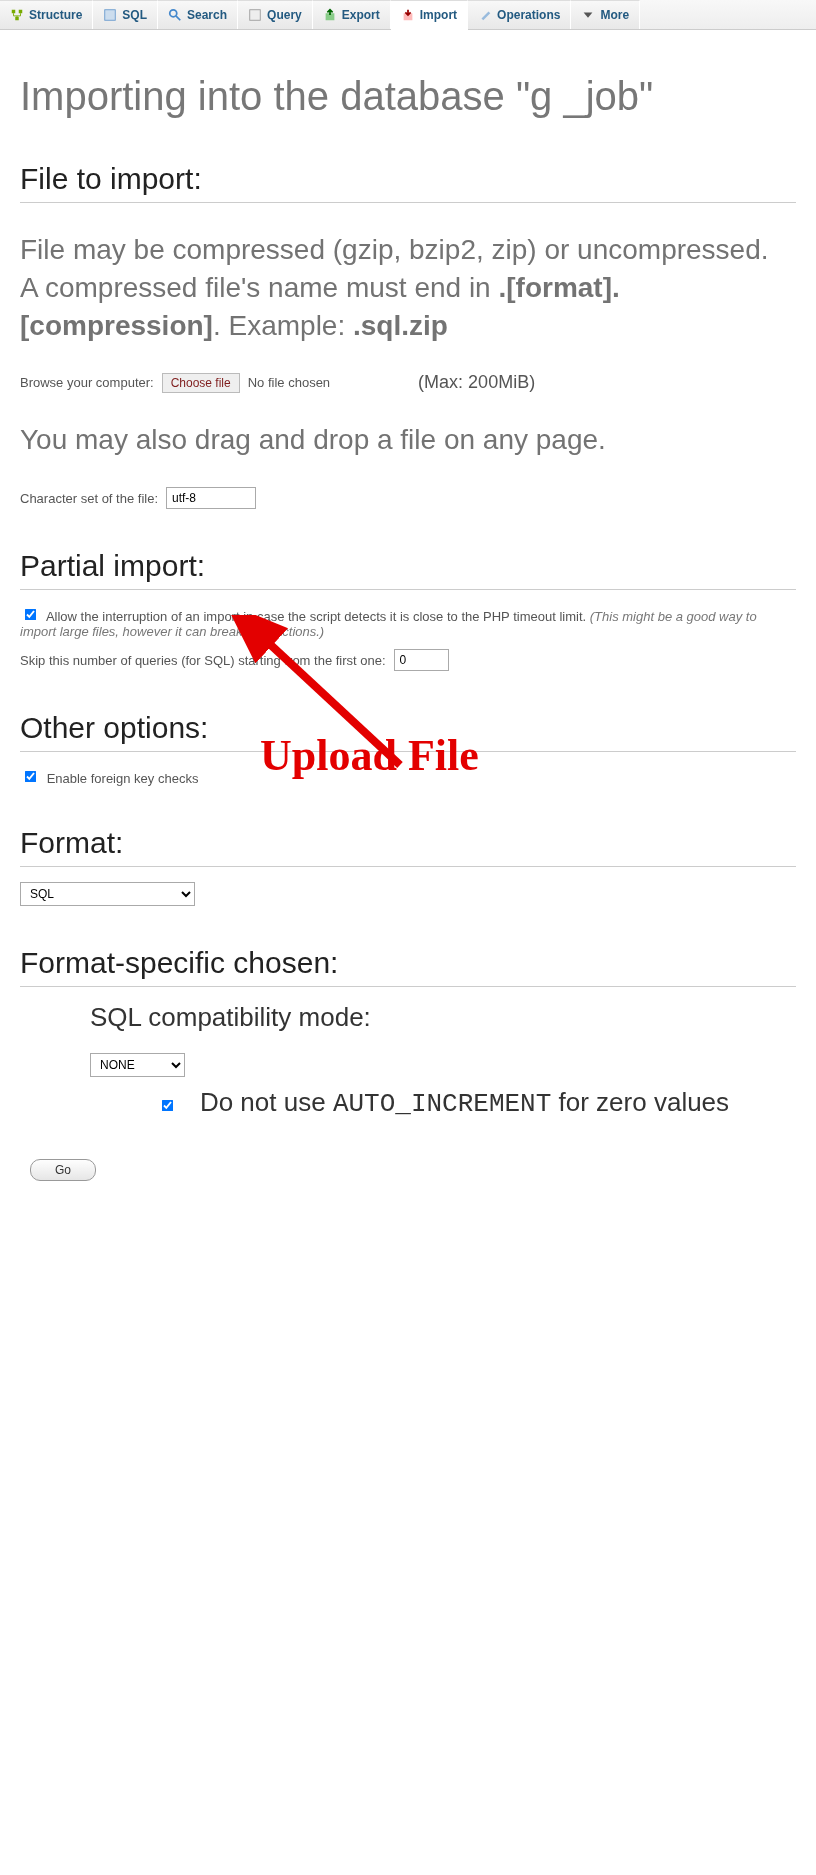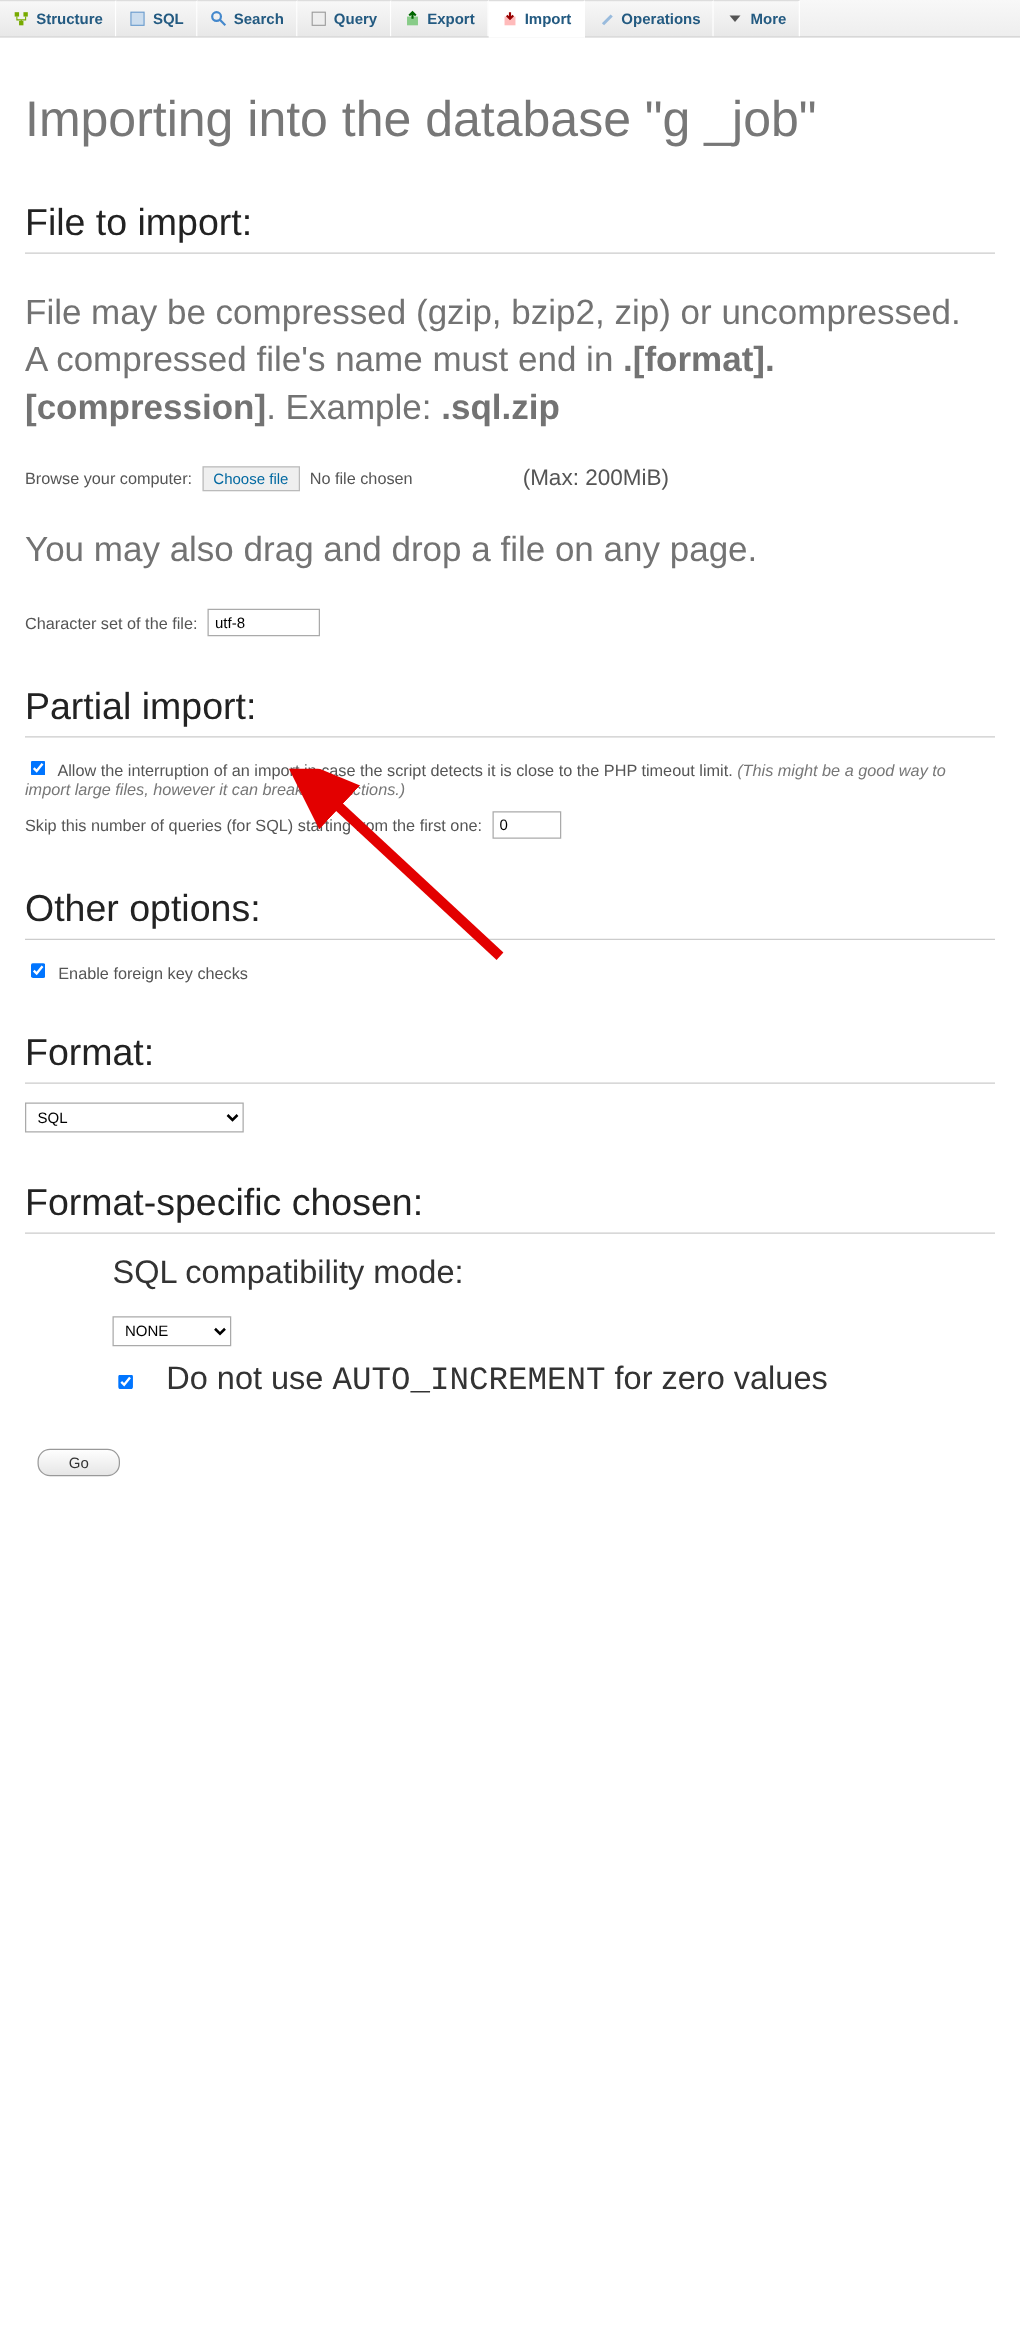--- a/index.html
+++ b/index.html
@@ -58,21 +58,21 @@
   }
   .body-lg strong { font-weight: 700; }
   .row { margin: 10px 0; font-size: 13px; color: #555; display:flex; align-items:center; gap:8px; flex-wrap:wrap;}
   .file-btn {
     display: inline-block;
     background: #efefef;
     border: 1px solid #bbb;
     padding: 2px 8px;
     font-size: 12px;
     cursor: pointer;
-    color:#0369a1;
+    color:#7f1d1d;
   }
   input[type="text"].small, select.small {
     font-size: 12px;
     padding: 3px 5px;
     border: 1px solid #aaa;
     background:#fff;
   }
   .utf { width: 90px; }
   .skipq { width: 55px; }
   .fmt { width: 175px; height:24px; }
@@ -82,21 +82,21 @@
   .sub-section { margin-left: 70px; }
   .sub-h {
     font-size: 26px;
     color: #333;
     margin: 10px 0 20px 0;
   }
   .noauto {
     font-size: 26px;
     color: #333;
     margin: 10px 0;
-    display:flex; align-items:flex-start; gap:20px;
+    display:flex; align-items:flex-start; gap:20px;justify-content:center;
   }
   .noauto .mono { font-family: "Courier New", monospace; }
   .go-btn {
     display:inline-block;
     margin: 30px 0 0 10px;
     background: linear-gradient(#fefefe,#e6e6e6);
     border: 1px solid #999;
     border-radius: 10px;
     padding: 3px 24px;
     font-size: 12px;
@@ -266,20 +266,21 @@
 </div>
 
 <svg class="annotation-arrow" style="left:230px; top:585px;" width="190" height="170">
   <defs>
         <marker id="ah1" markerWidth="10" markerHeight="10" refX="2" refY="3" orient="auto">
     <path d="M0,0 L0,6 L8,3 z" fill="#e30000"></path>
         </marker>
       </defs>
   <line x1="170" y1="150" x2="30" y2="20" stroke="#e30000" stroke-width="8" marker-end="url(#ah1)"></line>
 </svg>
+<div class="annotation-text" style="left:260px; top:700px;">Upload File</div>
 
 <svg class="annotation-arrow" style="left:40px; top:1400px;" width="120" height="130">
   <defs>
         <marker id="ah2" markerWidth="10" markerHeight="10" refX="2" refY="3" orient="auto">
     <path d="M0,0 L0,6 L8,3 z" fill="#e30000"></path>
         </marker>
       </defs>
   <line x1="100" y1="10" x2="25" y2="110" stroke="#e30000" stroke-width="8" marker-end="url(#ah2)"></line>
 </svg>
 

